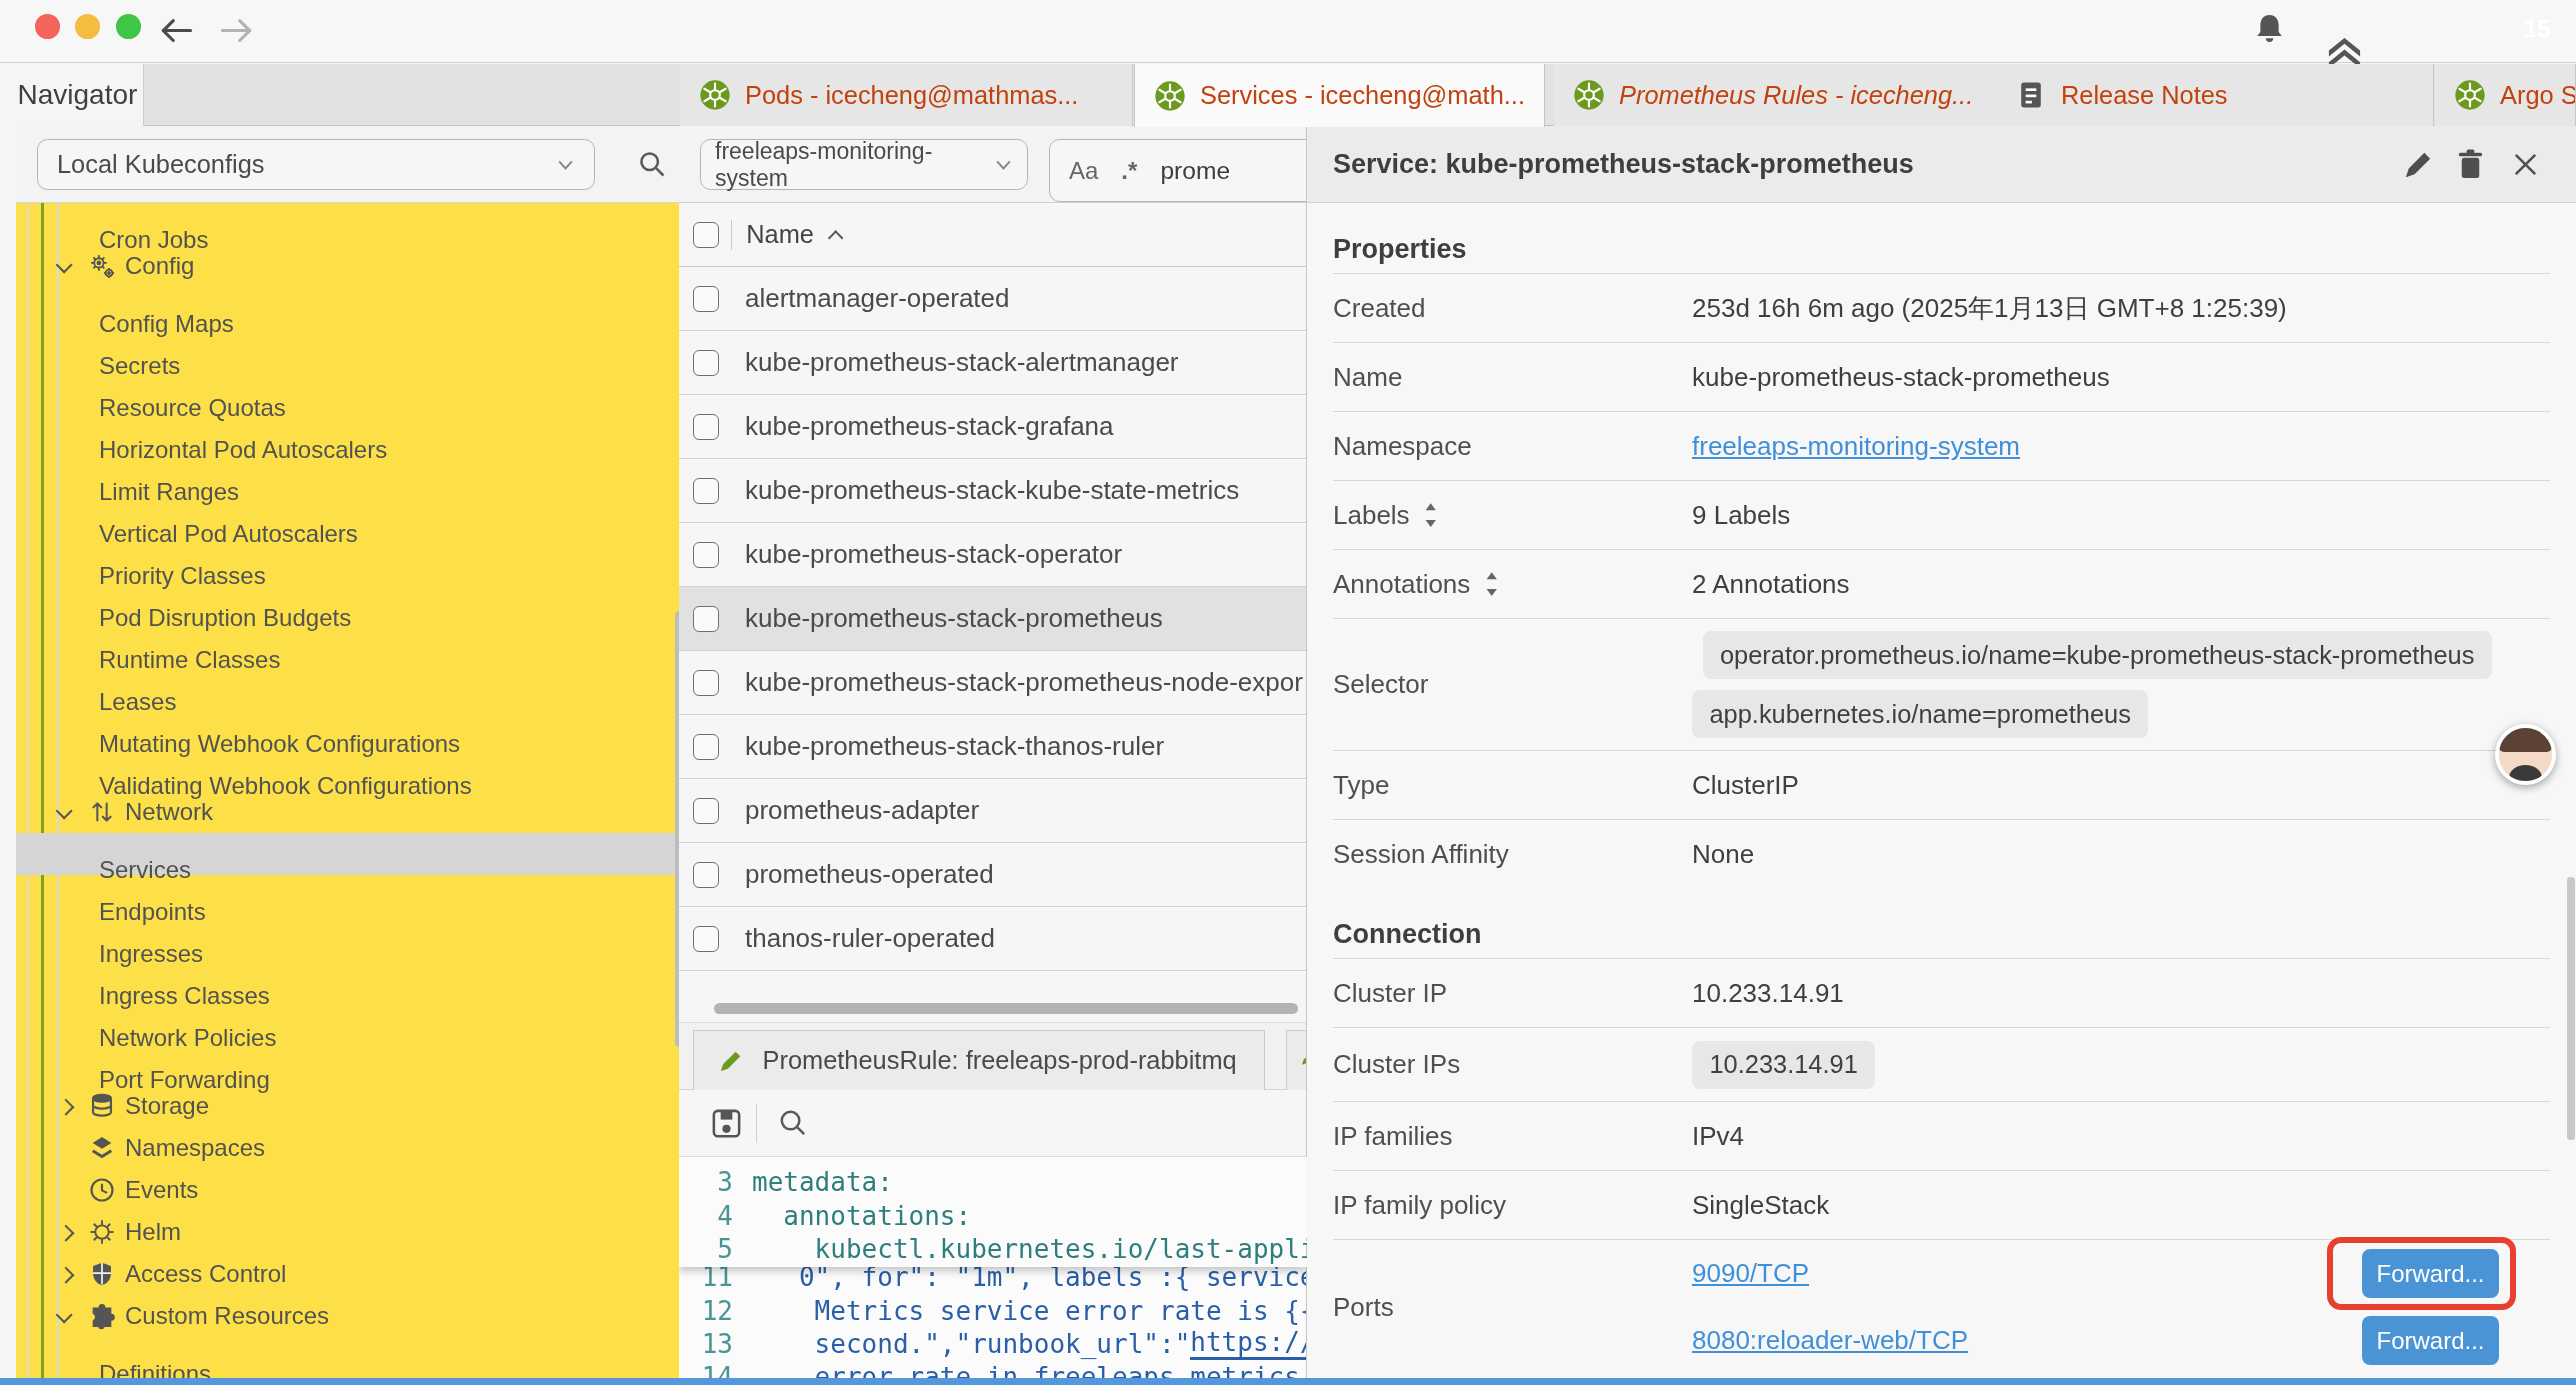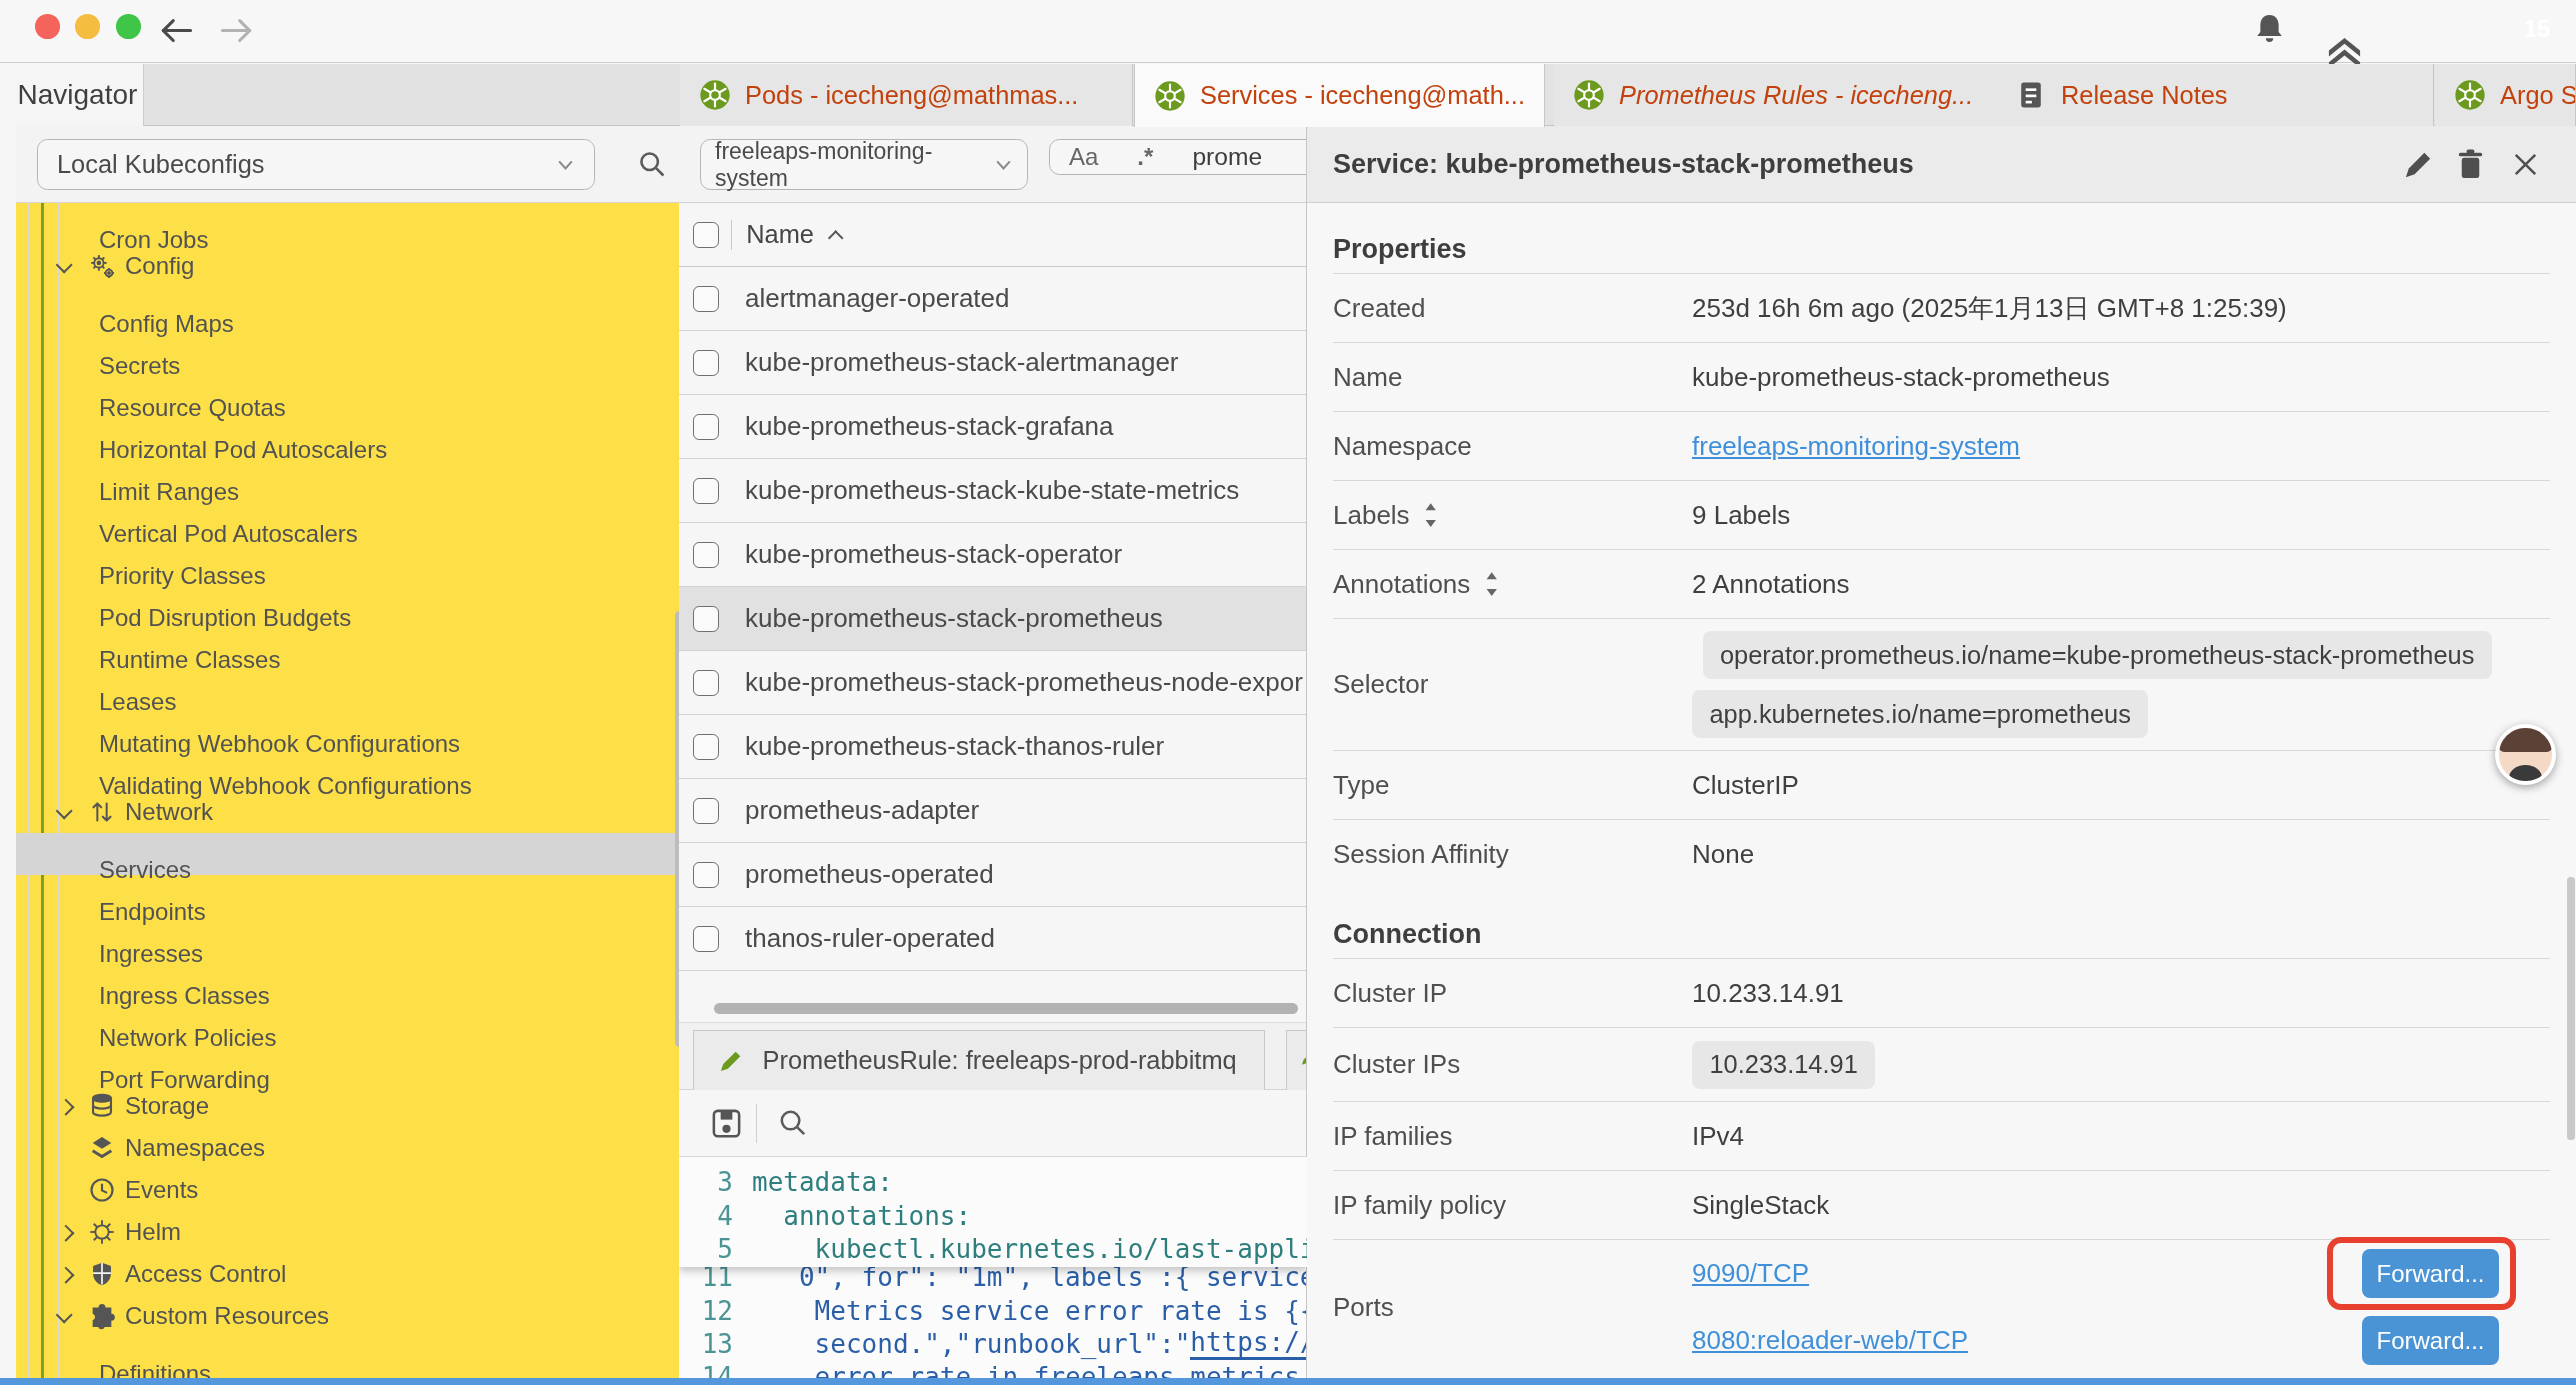--- a/index.html
+++ b/index.html
@@ -52,22 +52,22 @@
   .trow .ticn{position:absolute;left:72px;top:7px;width:28px;height:28px;}
   .trow .tlabel.group{padding-left:109px;}
   .trow .tlabel.item{padding-left:109px;}
   .trow .tlabel.child{padding-left:83px;margin-top:32px;}
   .vscroll{position:absolute;border-radius:4.4px;background:#bdbdbd;}
   .side-thumb{left:659px;top:485px;width:8.8px;height:436px;}
   
   .middle{position:absolute;left:679px;top:126px;width:628px;bottom:7px;background:#f6f6f6;overflow:hidden;}
   .filterrow{position:relative;height:77px;background:#f3f3f3;border-bottom:0.9px solid #d0d0d0;}
   .nsselect{left:21px;top:13px;width:328px;height:51px;font-size:23px;padding:0 14px;}
-  .searchbox{position:absolute;left:370px;top:13px;width:316px;height:36px;border:1.8px solid #b5b5b5;border-radius:10.5px;
-             background:#f6f6f6;display:flex;align-items:center;gap:39px;padding:0 19px;font-size:24px;color:#666;}
+  .searchbox{position:absolute;left:370px;top:13px;width:316px;height:63px;border:1.8px solid #b5b5b5;border-radius:10.5px;
+             background:#f6f6f6;display:flex;align-items:center;gap:23px;padding:0 19px;font-size:24px;color:#666;}
   .searchbox .q{color:#3d3d3d;font-size:24.6px;}
   .thead{position:relative;height:64px;border-bottom:0.9px solid #c9c9c9;display:flex;align-items:center;}
   .cbx{width:26px;height:26px;border:1.8px solid #6f6f6f;border-radius:6.1px;background:#fafafa;flex:0 0 auto;}
   .thead .cbx{margin-left:14px;}
   .thead .vdiv{width:0.9px;height:30px;background:#c9c9c9;margin-left:12.3px;}
   .thead .hname{margin-left:14px;font-size:25.4px;color:#454545;}
   .thead .caret{width:11.4px;height:11.4px;border-right:2.6px solid #555;border-bottom:2.6px solid #555;
                 transform:rotate(-135deg);margin:7px 0 0 16px;}
   .mrow{height:64px;display:flex;align-items:center;border-bottom:0.9px solid #d2d2d2;white-space:nowrap;cursor:pointer;}
   .mrow .cbx{margin-left:14px;}

